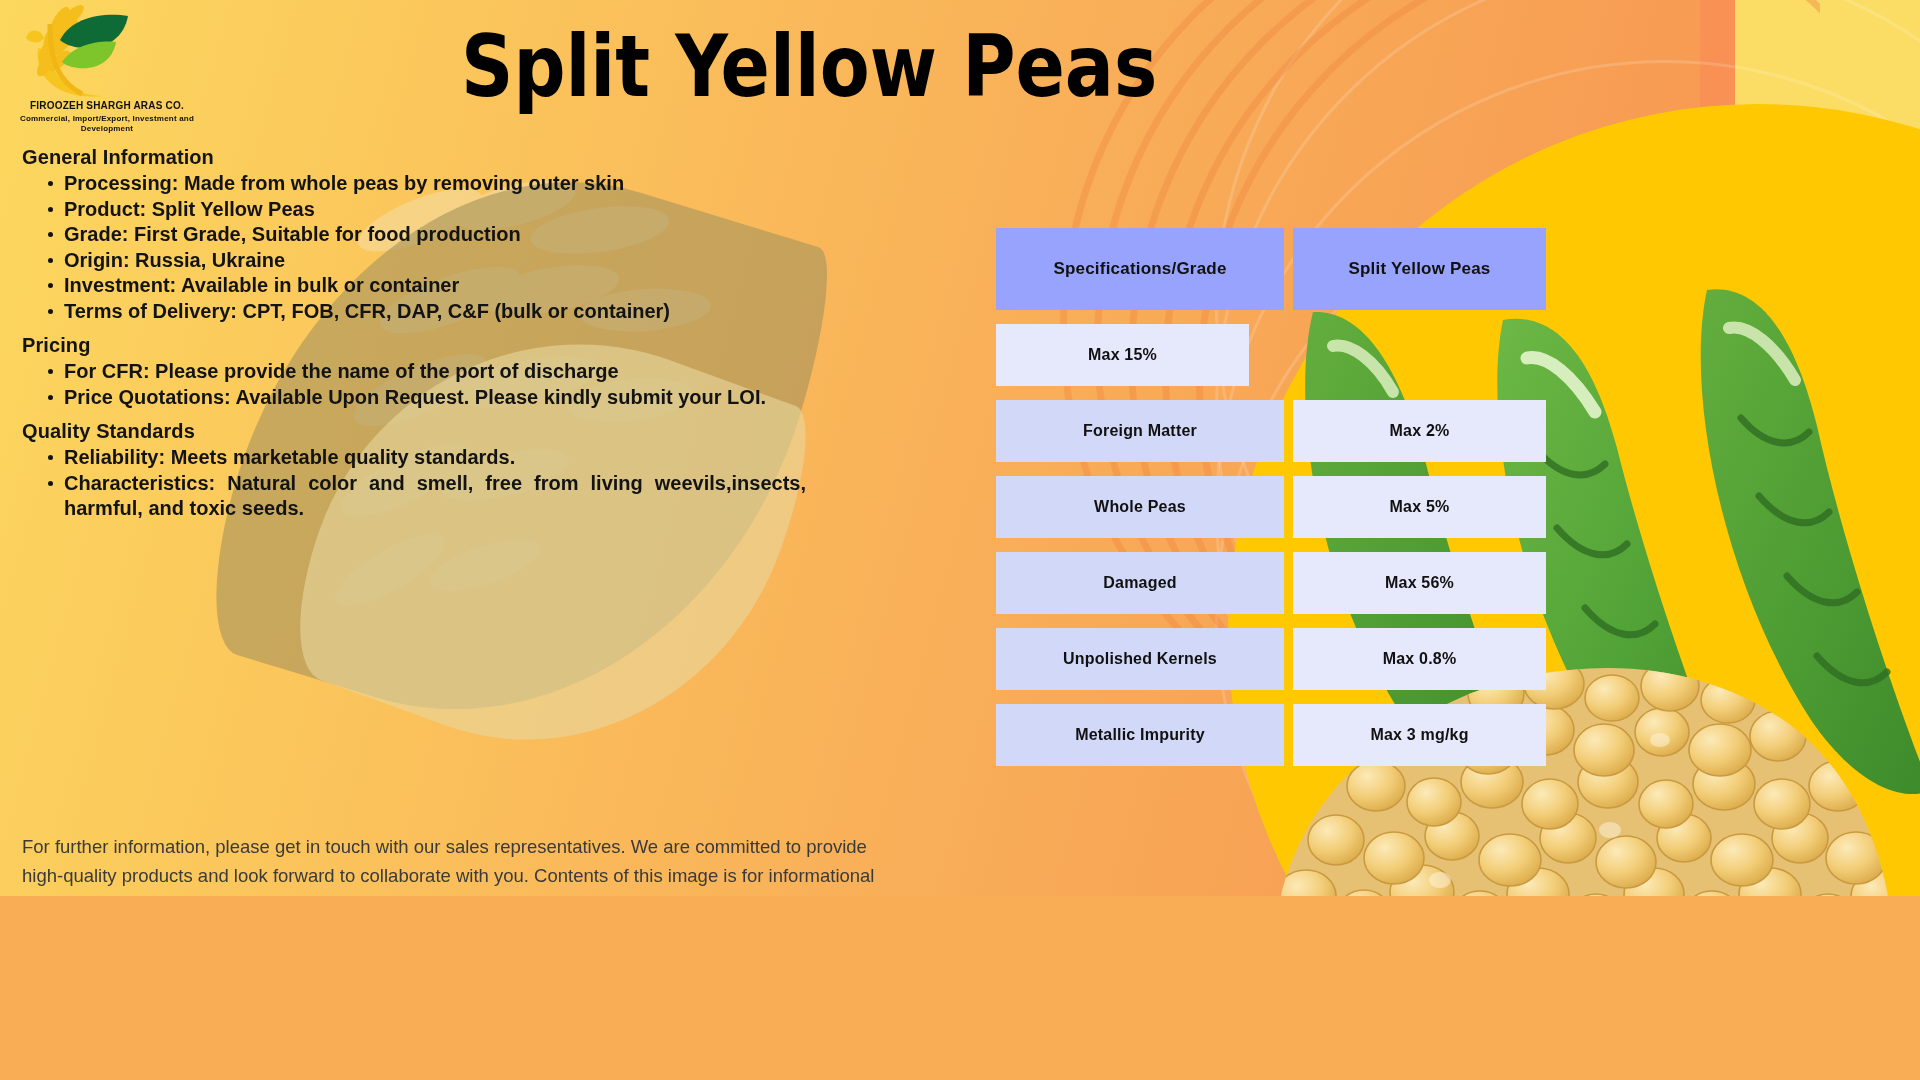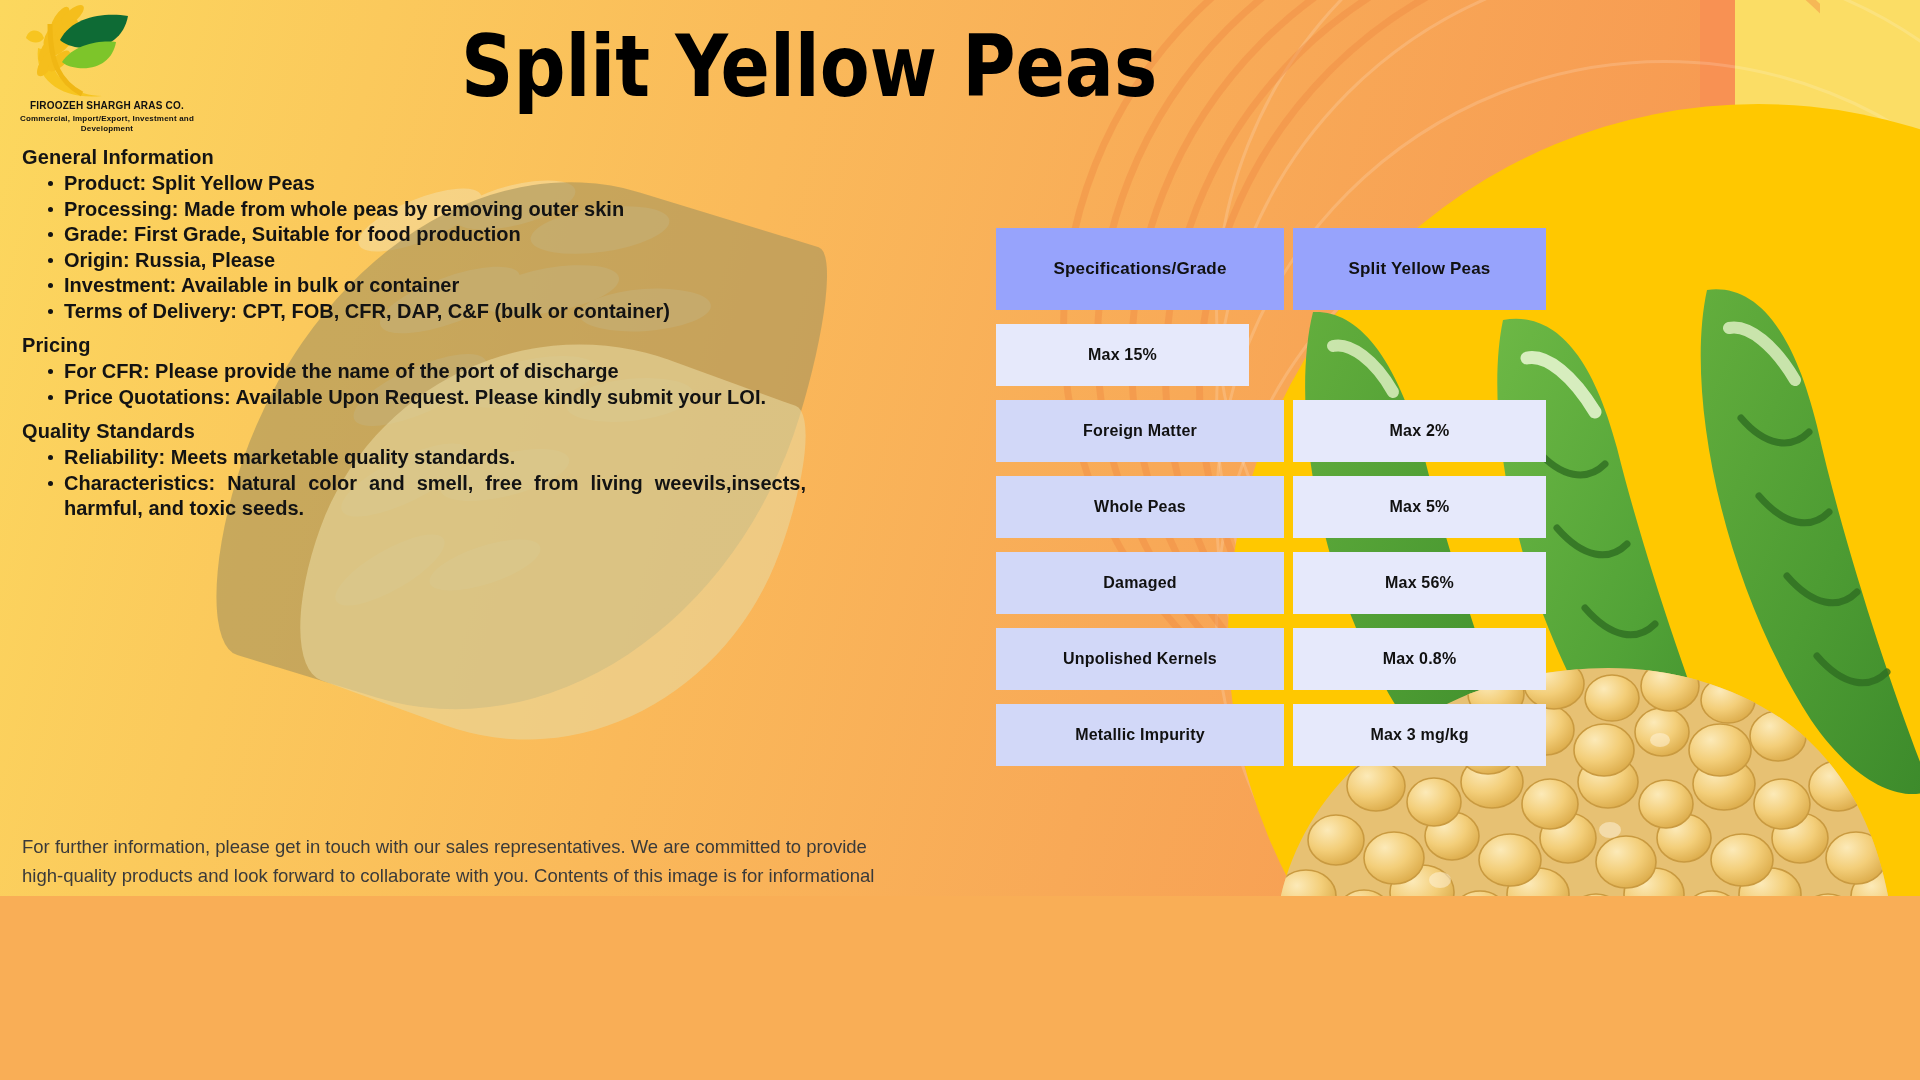--- a/index.html
+++ b/index.html
@@ -205,24 +205,24 @@
     <div class="company">FIROOZEH SHARGH ARAS CO.</div>
     <div class="company sub" style="top:110px;">Commercial, Import/Export, Investment and Development</div>
   </div>
 
   <div class="title">Split Yellow Peas</div>
 
   <div class="content">
 
     <div class="sec-head first">General Information</div>
     <ul class="bullets">
+      <li> Processing: Made from whole peas by removing outer skin</li>
       <li>Product: Split Yellow Peas</li>
-      <li> Processing: Made from whole peas by removing outer skin</li>
       <li> Grade: First Grade, Suitable for food production</li>
-      <li> Origin: Russia, Please</li>
+      <li> Origin: Russia, Ukraine</li>
       <li> Investment: Available in bulk or container</li>
       <li> Terms of Delivery: CPT, FOB, CFR, DAP, C&amp;F (bulk or container)</li>
     </ul>
 
     <div class="sec-head">Pricing</div>
     <ul class="bullets">
       <li>For CFR: Please provide the name of the port of discharge</li>
       <li>Price Quotations: Available Upon Request. Please kindly submit your LOI.</li>
     </ul>
 

